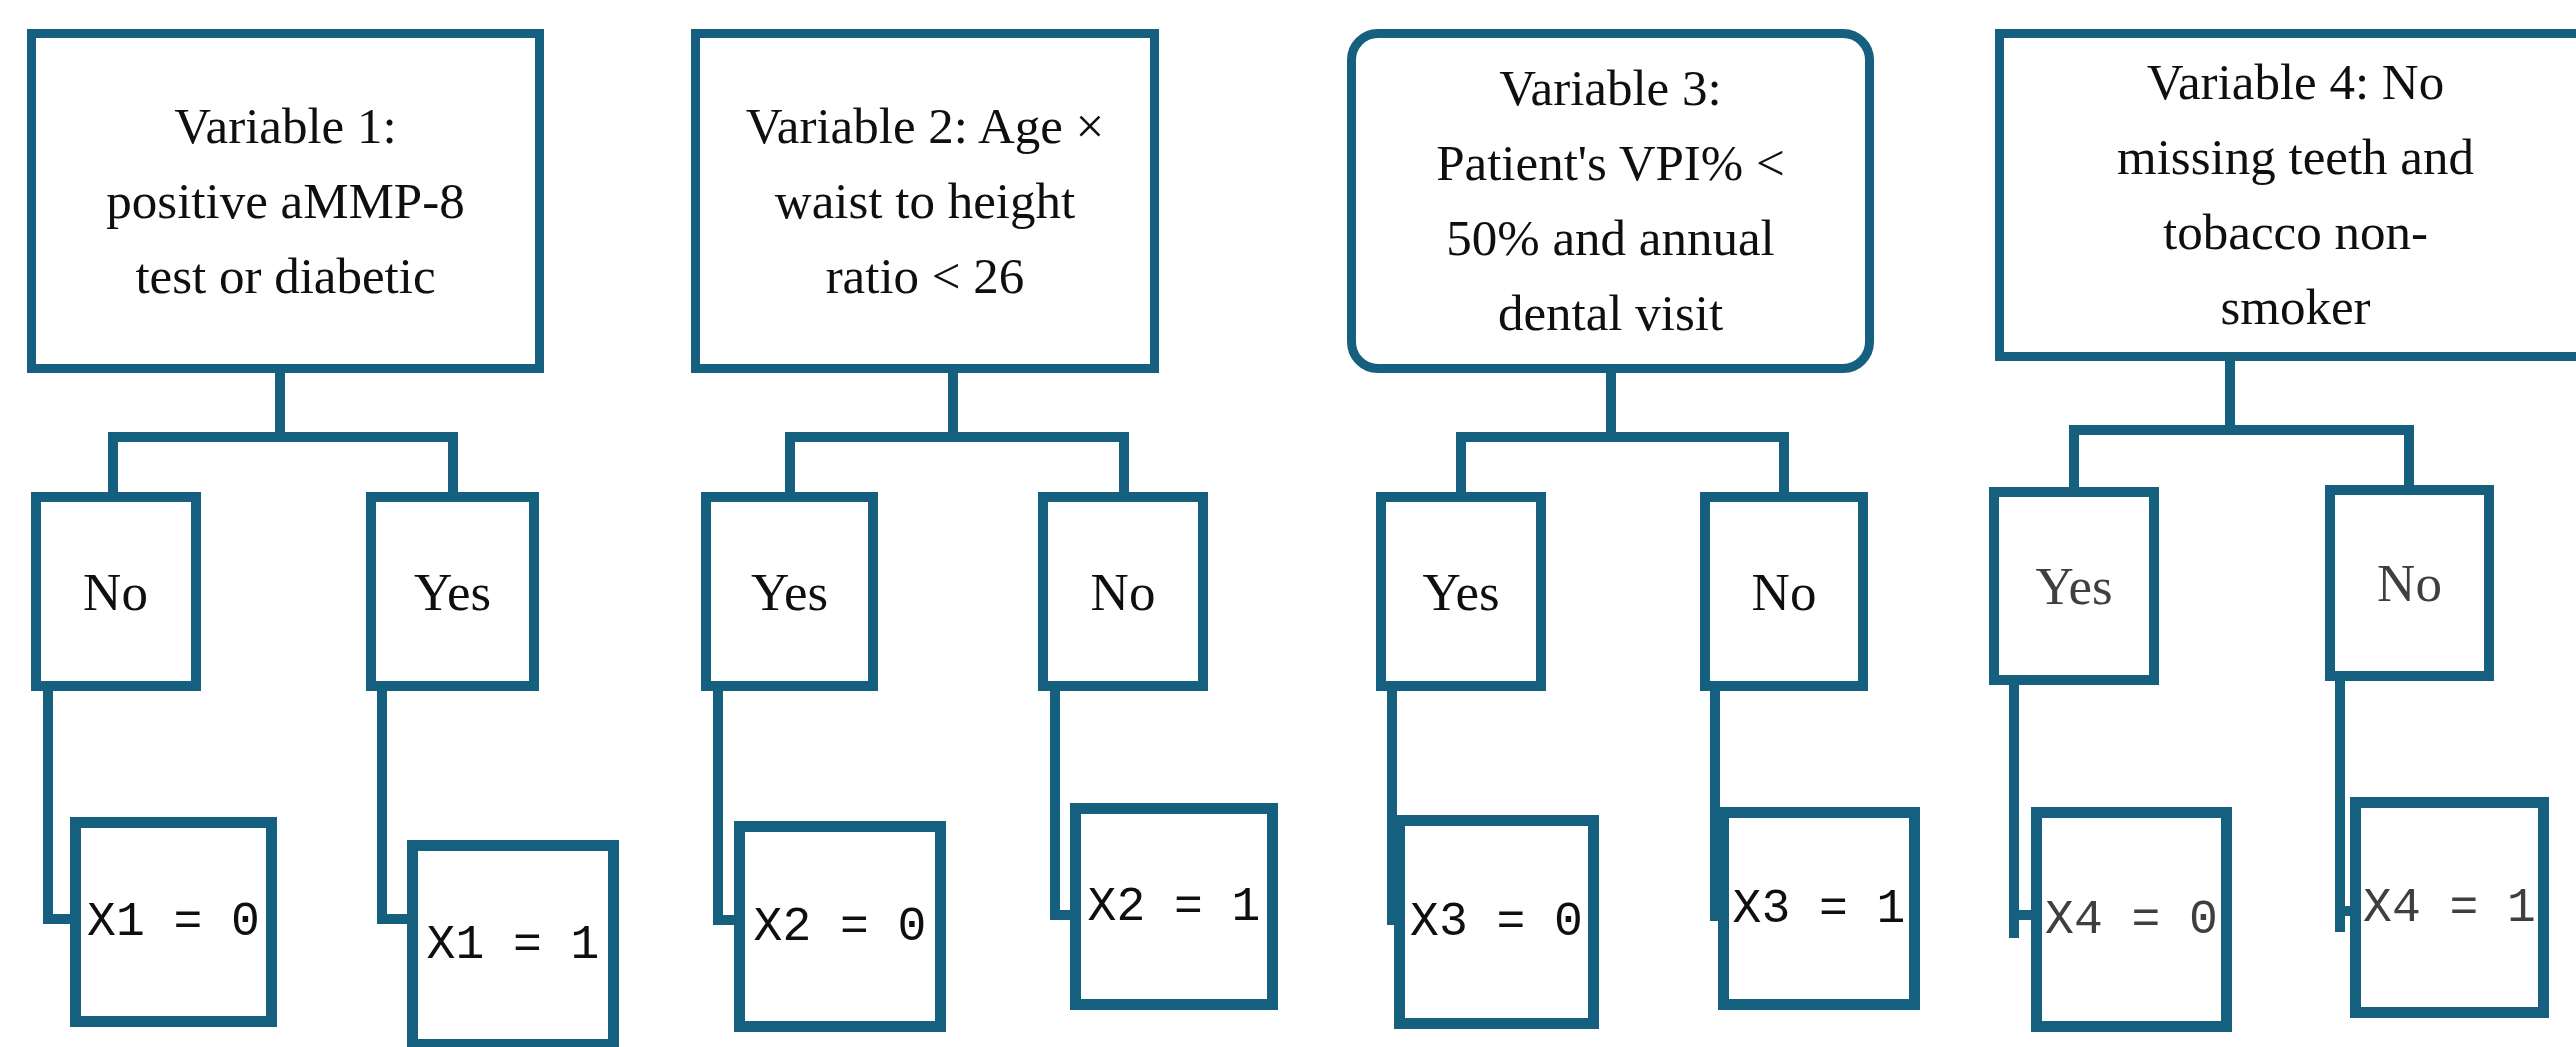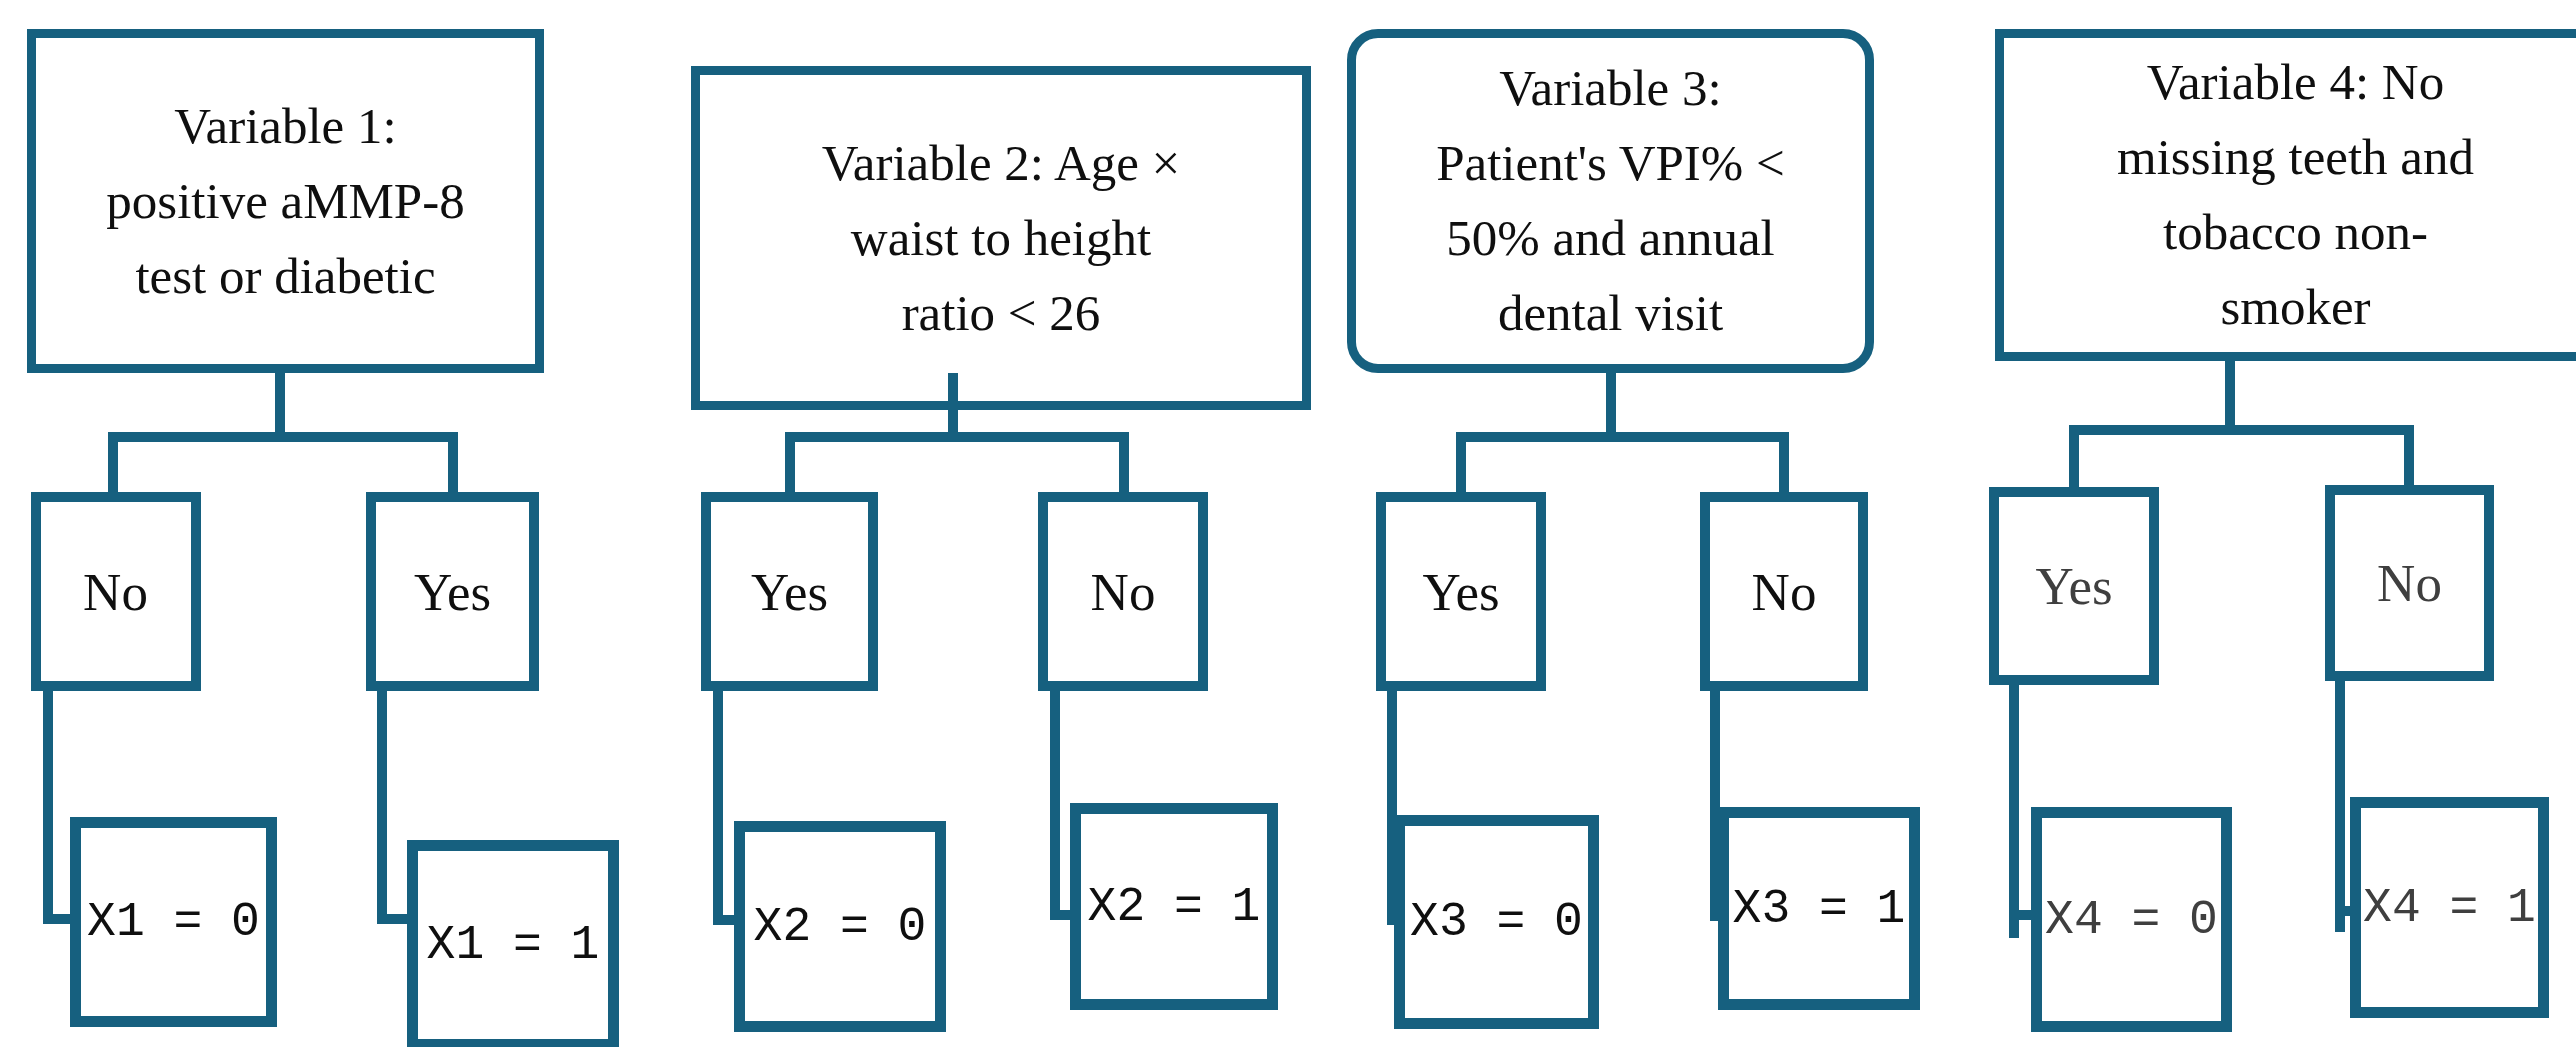--- a/index.html
+++ b/index.html
@@ -71,21 +71,21 @@
 
     <div class="abs valbox" style="left:70px;top:817px;width:207px;height:210px;">
       <span class="val-label">X1 = 0</span>
     </div>
     <div class="abs valbox" style="left:407px;top:840px;width:212px;height:210px;">
       <span class="val-label">X1 = 1</span>
     </div>
   </div>
 
   <div class="abs" style="inset:0;">
-    <div class="abs topbox" style="left:691px;top:29px;width:620px;height:344px;margin-top:37px;">
+    <div class="abs topbox" style="left:691px;top:29px;width:468px;height:344px;">
       <div class="title-line">Variable 2: Age ×</div>
       <div class="title-line">waist to height</div>
       <div class="title-line">ratio &lt; 26</div>
     </div>
     <div class="ln" style="left:948px;top:373px;width:9.6px;height:68px;"></div>
     <div class="ln" style="left:785px;top:432px;width:344px;height:9.6px;"></div>
     <div class="ln" style="left:785px;top:432px;width:9.6px;height:60px;"></div>
     <div class="ln" style="left:1119px;top:432px;width:9.6px;height:60px;"></div>
 
     <div class="abs optbox" style="left:701px;top:492px;width:177px;height:199px;">

